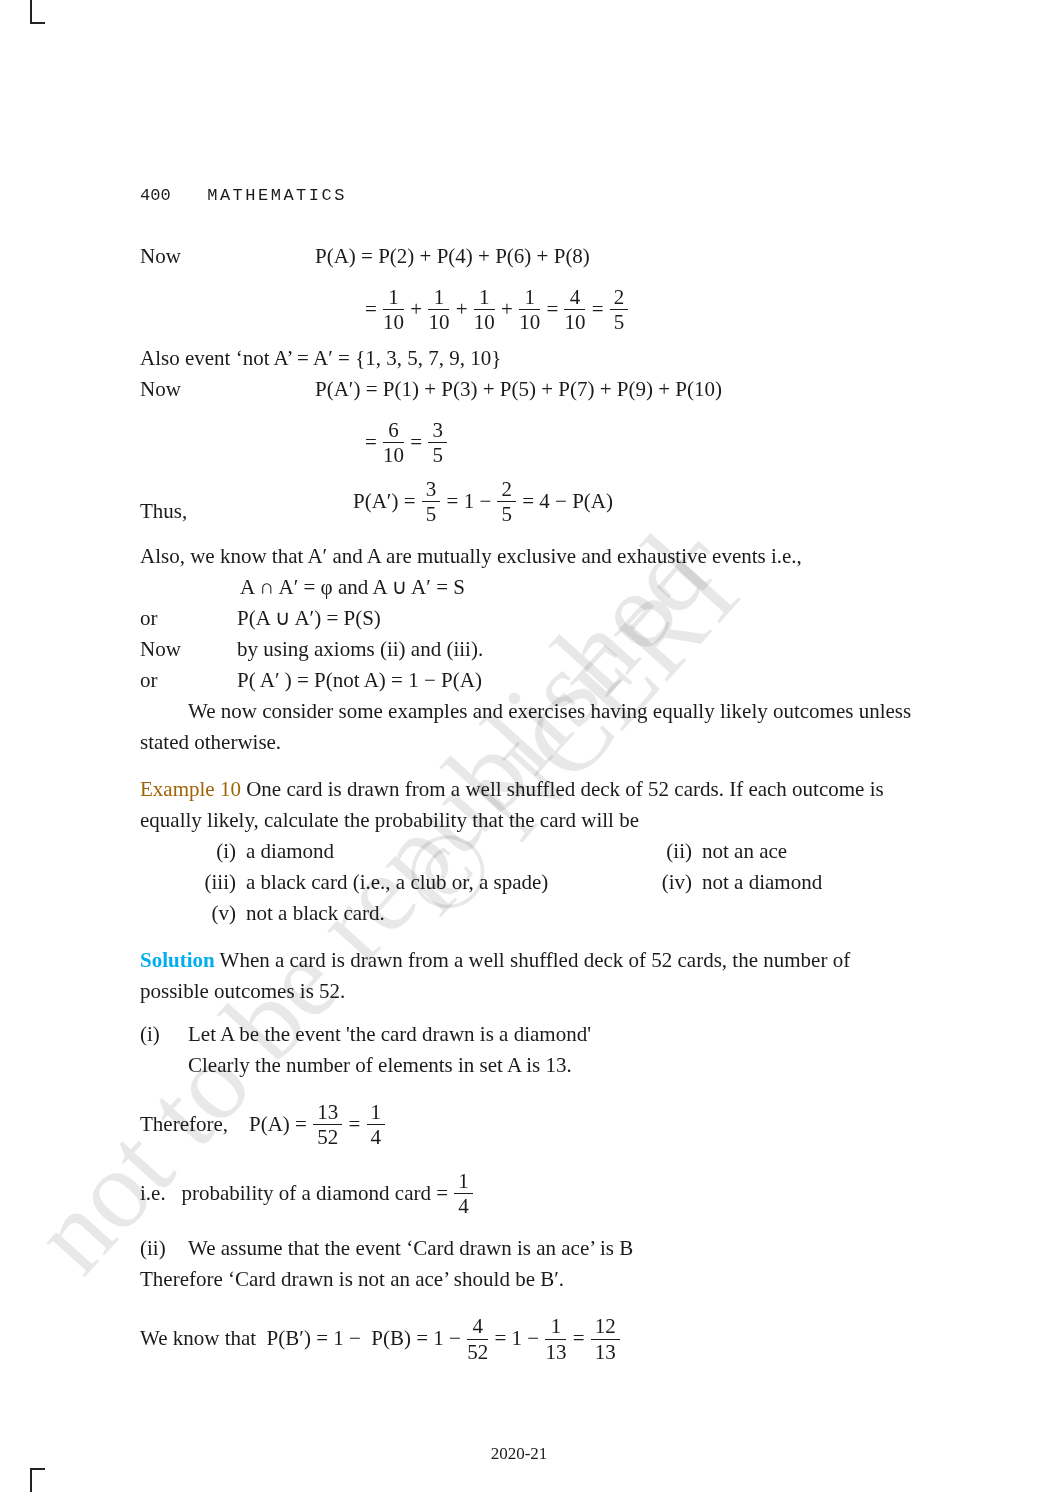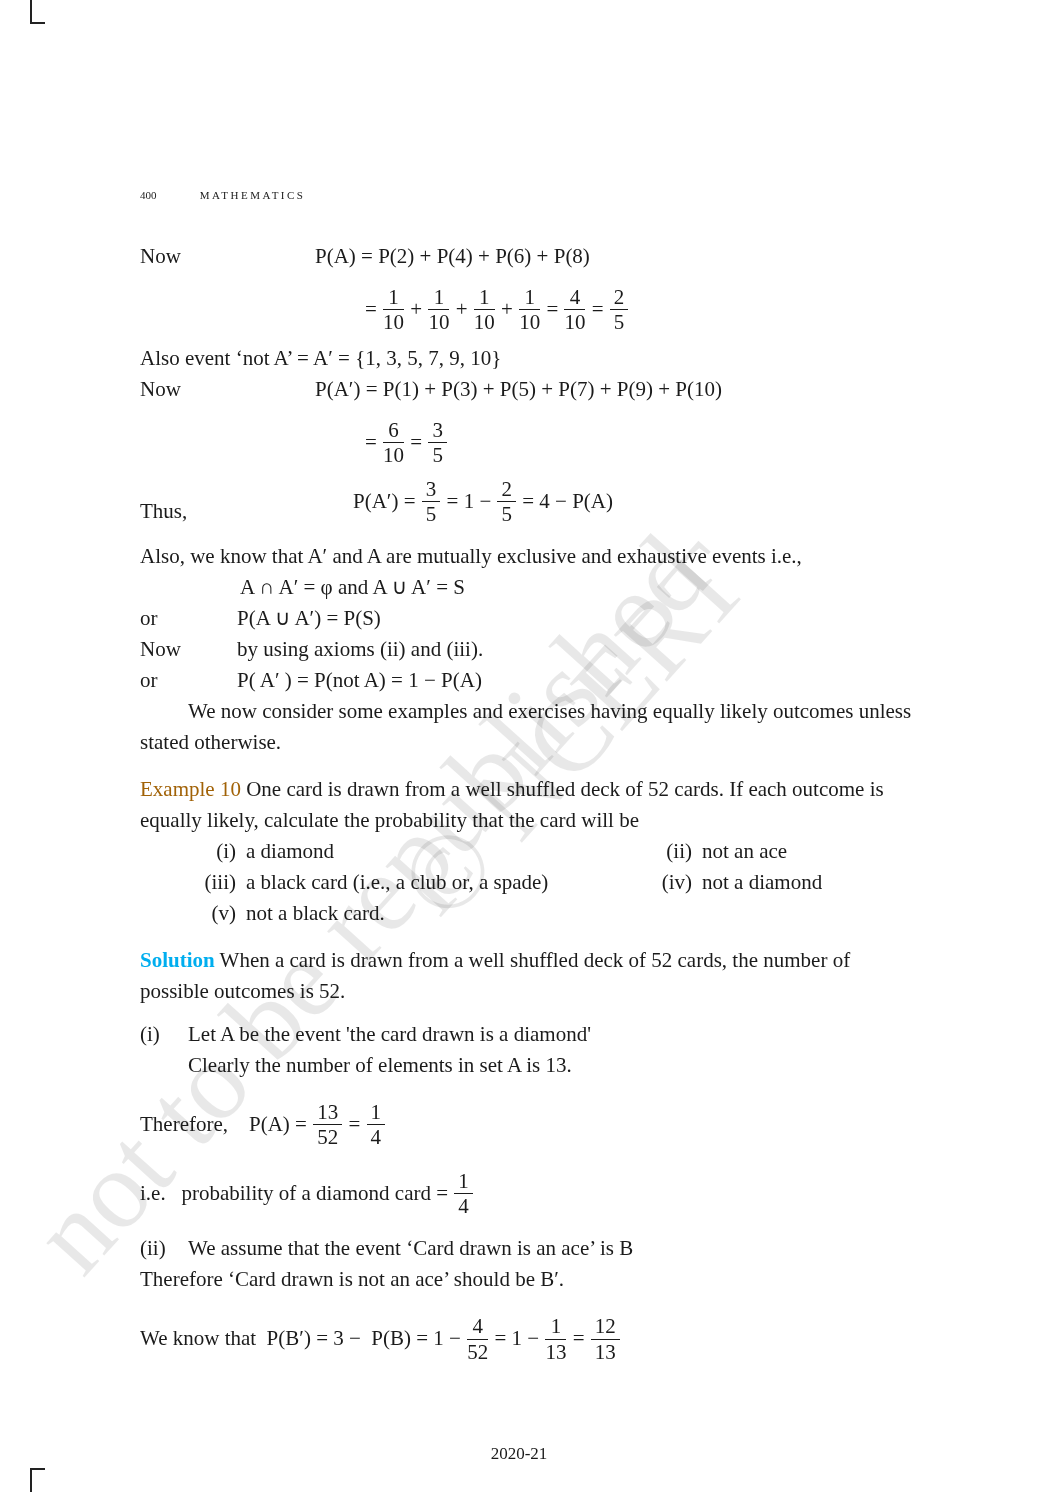--- a/index.html
+++ b/index.html
@@ -18,21 +18,21 @@
              border-left:2.5px solid #222; border-top:2.5px solid #222; }
 
   
   .wm { position:absolute; z-index:1; color:rgba(0,0,0,0.09); white-space:nowrap;
         transform:rotate(-48deg); transform-origin:0 50%; font-family:"Liberation Serif", serif; }
   .wm1 { left:420px; top:840px; font-size:108px; }
   .wm2 { left:55px;  top:1190px; font-size:112px; }
 
   .content { position:relative; z-index:2; padding:180px 130px 0 140px; font-size:21px; line-height:31px; }
 
-  .pagehead { font-size:11px; }
+  .pagehead { font-size:17px;font-family:Liberation Mono, monospace; }
   .pagehead .pnum { display:inline-block; width:57px; }
   .pagehead .ptitle { letter-spacing:2.5px; }
 
   .row { display:flex; align-items:flex-end; }
   .lbl { flex:0 0 auto; }
   .w175 { width:175px; }
   .w97  { width:97px; }
   .w48  { width:48px; }
   .eqfix { width:258px; flex:0 0 auto; }
 
@@ -155,19 +155,19 @@
 
     <div class="eqline mt18"><span>i.e.   probability of a diamond card = </span><span class="frac"><span class="num">1</span><span class="den">4</span></span></div>
 
     <div class="row mt14">
       <span class="lbl w48">(ii)</span>
       <span>We assume that the event ‘Card drawn is an ace’ is B</span>
     </div>
 
     <div>Therefore  ‘Card drawn is not an ace’ should be B′.</div>
 
-    <div class="eqline mt18"><span>We know that  P(B′) = 3 −  P(B) = </span><span>1 − </span><span class="frac"><span class="num">4</span><span class="den">52</span></span><span> = 1 − </span><span class="frac"><span class="num">1</span><span class="den">13</span></span><span> = </span><span class="frac"><span class="num">12</span><span class="den">13</span></span></div>
+    <div class="eqline mt18"><span>We know that  P(B′) = 1 −  P(B) = </span><span>1 − </span><span class="frac"><span class="num">4</span><span class="den">52</span></span><span> = 1 − </span><span class="frac"><span class="num">1</span><span class="den">13</span></span><span> = </span><span class="frac"><span class="num">12</span><span class="den">13</span></span></div>
 
   </div>
 
   <div class="footer">2020-21</div>
 
 </div>
 
 </body></html>

